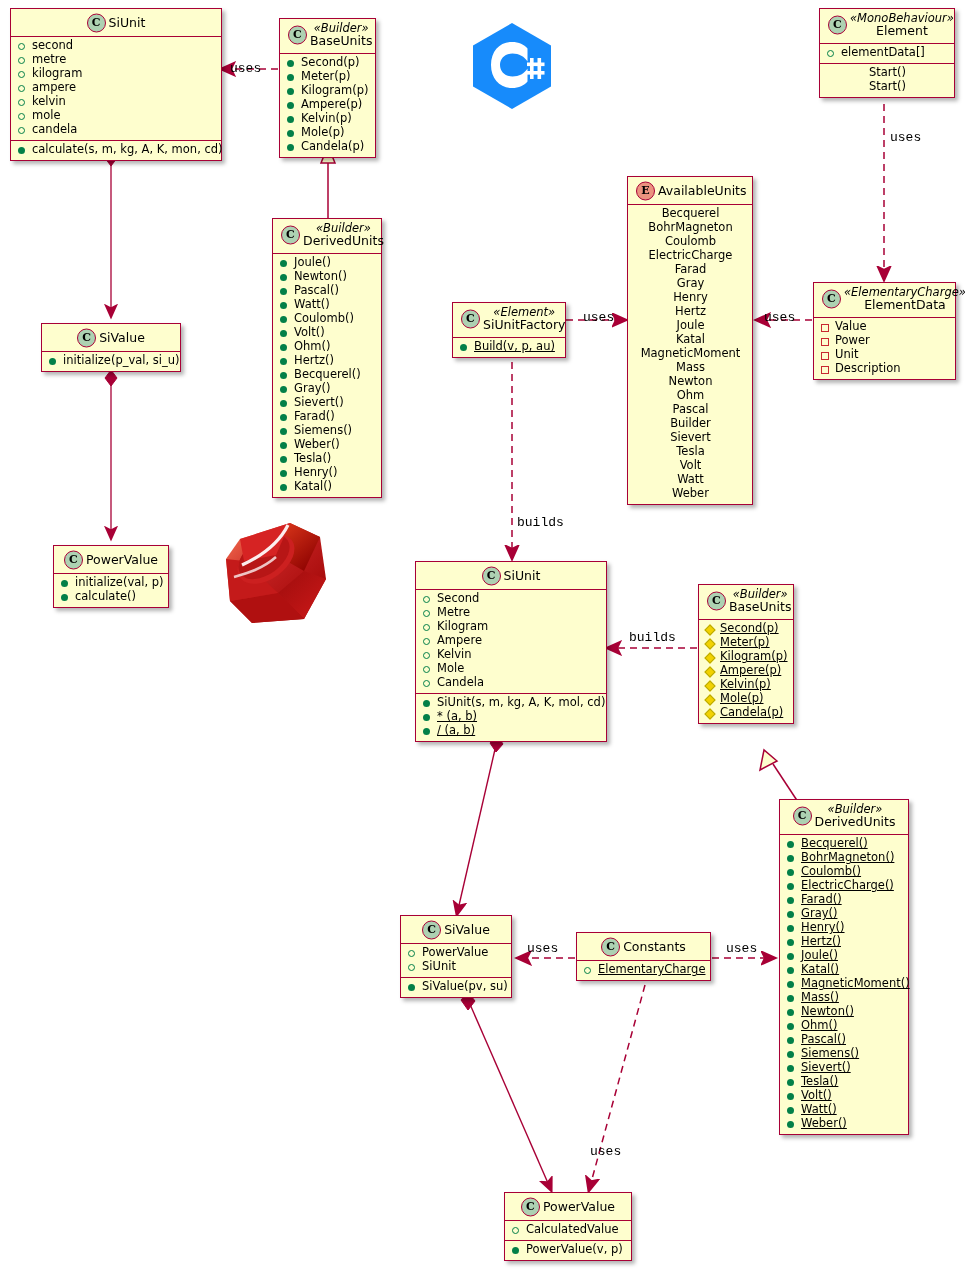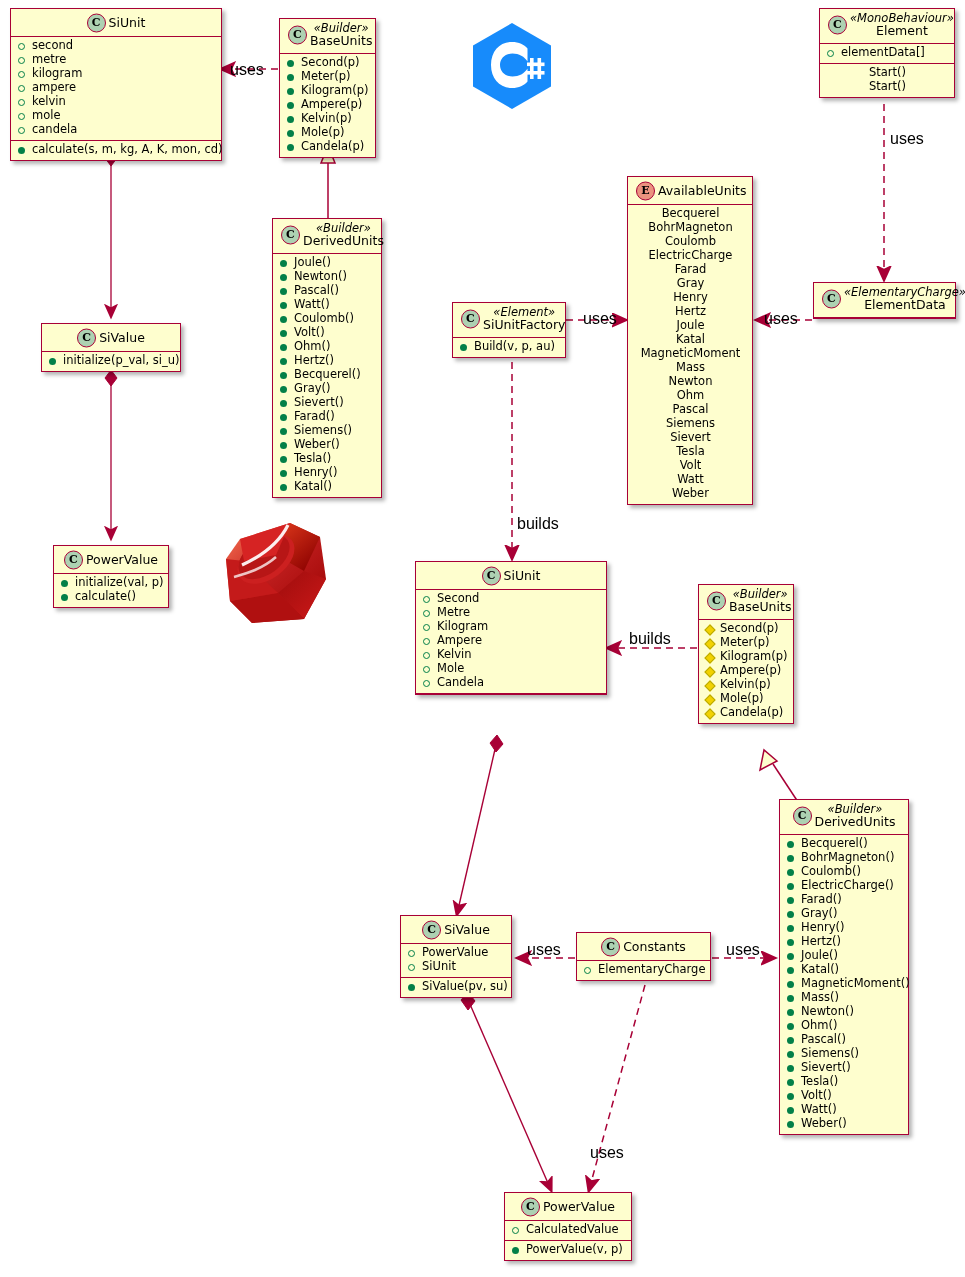--- a/index.html
+++ b/index.html
@@ -75,21 +75,21 @@
   .row{
     font-size:11.5px;
     line-height:13.2px;
     color:#000;
     white-space:nowrap;
     padding:0.4px 0;
     display:flex;
     align-items:center;
   }
   .row .txt{ display:inline-block; }
-  .row.stat .txt{ }
+  .row.stat .txt{ text-decoration:underline; }
   .row.plain{ padding-left:1px;justify-content:center; }
 
   
   .vis{
     display:inline-block;
     width:11px;
     min-width:11px;
     height:11px;
     margin-right:4px;
     position:relative;
@@ -131,24 +131,24 @@
 
   
   svg.edges{
     position:absolute;
     left:0;top:0;
     width:965px;height:1277px;
     pointer-events:none;
   }
   .edgelabel{
     position:absolute;
-    font-size:16px;
+    font-size:13px;
     color:#000;
     white-space:nowrap;
-    font-family:Liberation Sans, sans-serif;
+    font-family:Liberation Mono, monospace;
   }
 
   
   .logo{ position:absolute; }
 </style>
 </head>
 <body>
 
 <div id="canvas">
 
@@ -500,20 +500,38 @@
 
   <div class="uml" style="left:813px;top:282px;width:143px;">
     <div class="hdr">
       <div class="hdr-inner">
         <span class="circ">C</span>
         <span class="stereo">«ElementaryCharge»</span>
         <span class="cname">ElementData</span>
       </div>
     </div>
     <div class="sep"></div>
+    <div class="compartment">
+      <div class="row">
+          <span class="vis priv"></span>
+          <span class="txt">Value</span>
+        </div>
+      <div class="row">
+          <span class="vis priv"></span>
+          <span class="txt">Power</span>
+        </div>
+      <div class="row">
+          <span class="vis priv"></span>
+          <span class="txt">Unit</span>
+        </div>
+      <div class="row">
+          <span class="vis priv"></span>
+          <span class="txt">Description</span>
+        </div>
+    </div>
   </div>
 
   <div class="uml" style="left:627px;top:176px;width:126px;">
     <div class="hdr">
       <div class="hdr-inner">
         <span class="circ enum">E</span>
         <span class="cname">AvailableUnits</span>
       </div>
     </div>
     <div class="sep"></div>
@@ -557,21 +575,21 @@
       <div class="row plain">
           <span class="txt">Newton</span>
         </div>
       <div class="row plain">
           <span class="txt">Ohm</span>
         </div>
       <div class="row plain">
           <span class="txt">Pascal</span>
         </div>
       <div class="row plain">
-          <span class="txt">Siemens</span>
+          <span class="txt">Builder</span>
         </div>
       <div class="row plain">
           <span class="txt">Sievert</span>
         </div>
       <div class="row plain">
           <span class="txt">Tesla</span>
         </div>
       <div class="row plain">
           <span class="txt">Volt</span>
         </div>
@@ -633,20 +651,34 @@
       <div class="row">
           <span class="vis pubfield"></span>
           <span class="txt">Mole</span>
         </div>
       <div class="row">
           <span class="vis pubfield"></span>
           <span class="txt">Candela</span>
         </div>
     </div>
     <div class="sep"></div>
+    <div class="compartment">
+      <div class="row">
+          <span class="vis pub"></span>
+          <span class="txt">SiUnit(s, m, kg, A, K, mol, cd)</span>
+        </div>
+      <div class="row stat">
+          <span class="vis pub"></span>
+          <span class="txt">* (a, b)</span>
+        </div>
+      <div class="row stat">
+          <span class="vis pub"></span>
+          <span class="txt">/ (a, b)</span>
+        </div>
+    </div>
   </div>
 
   <div class="uml" style="left:698px;top:584px;width:96px;">
     <div class="hdr">
       <div class="hdr-inner">
         <span class="circ">C</span>
         <span class="stereo">«Builder»</span>
         <span class="cname">BaseUnits</span>
       </div>
     </div>

